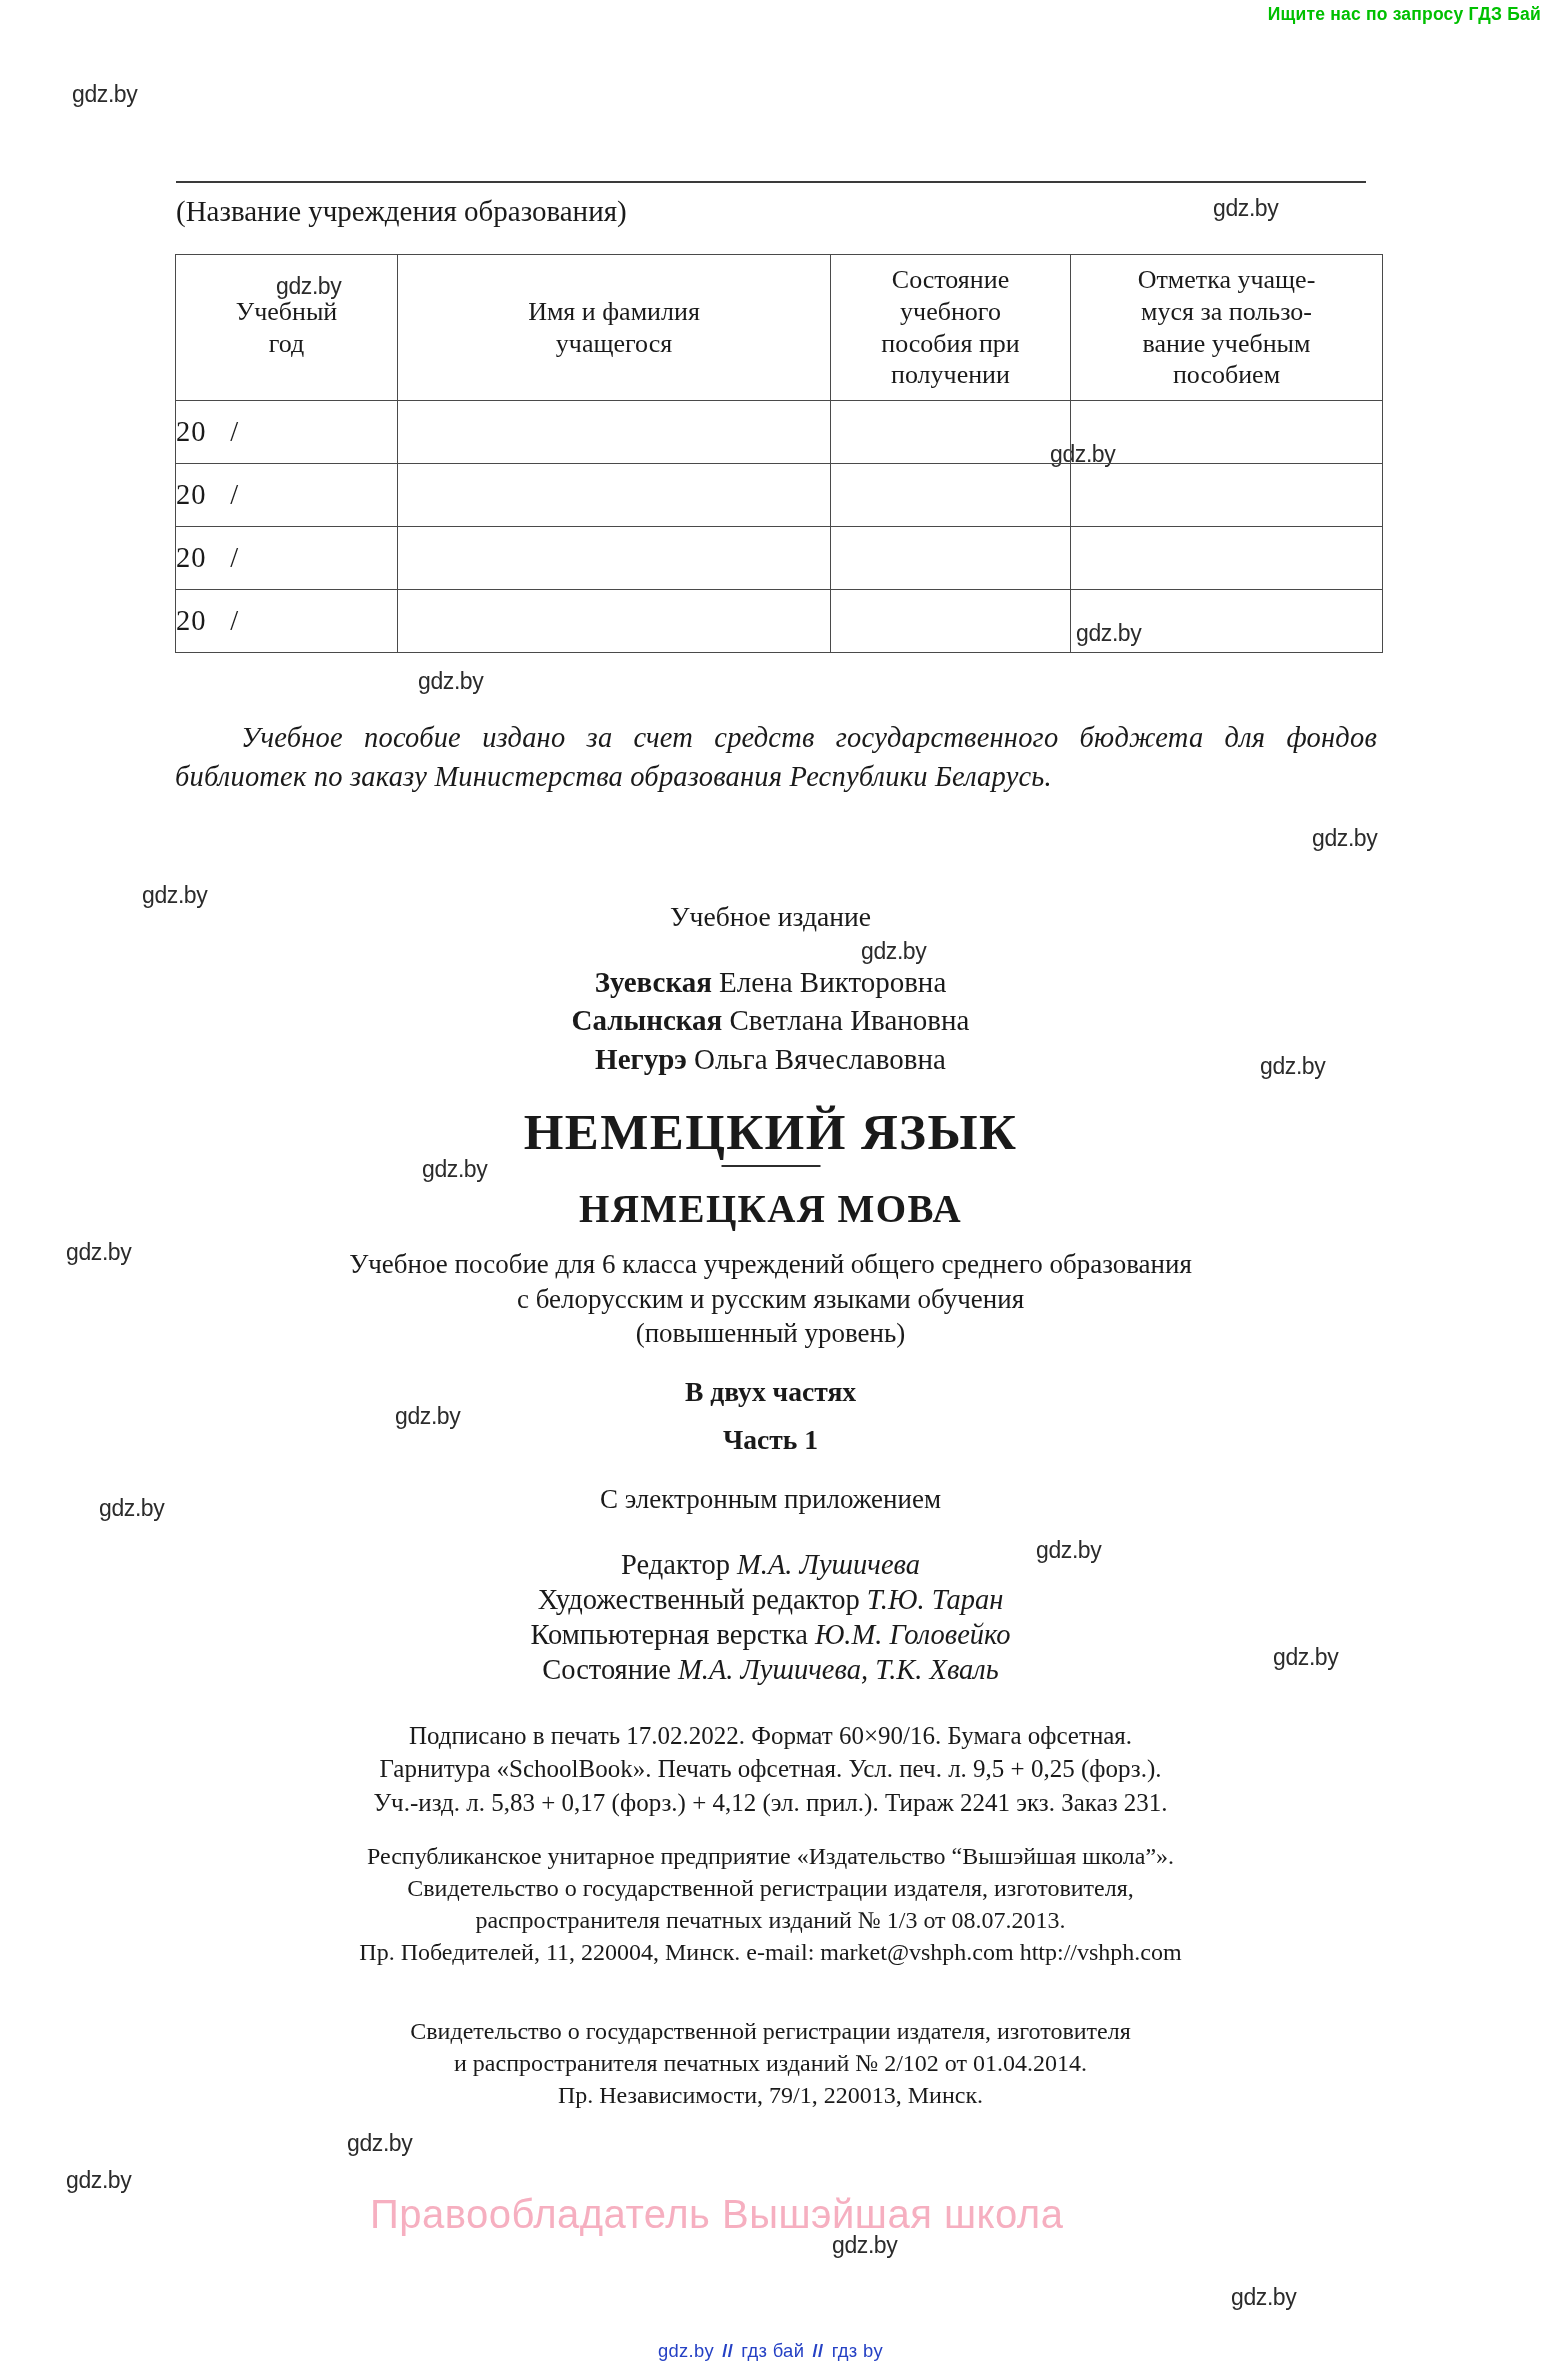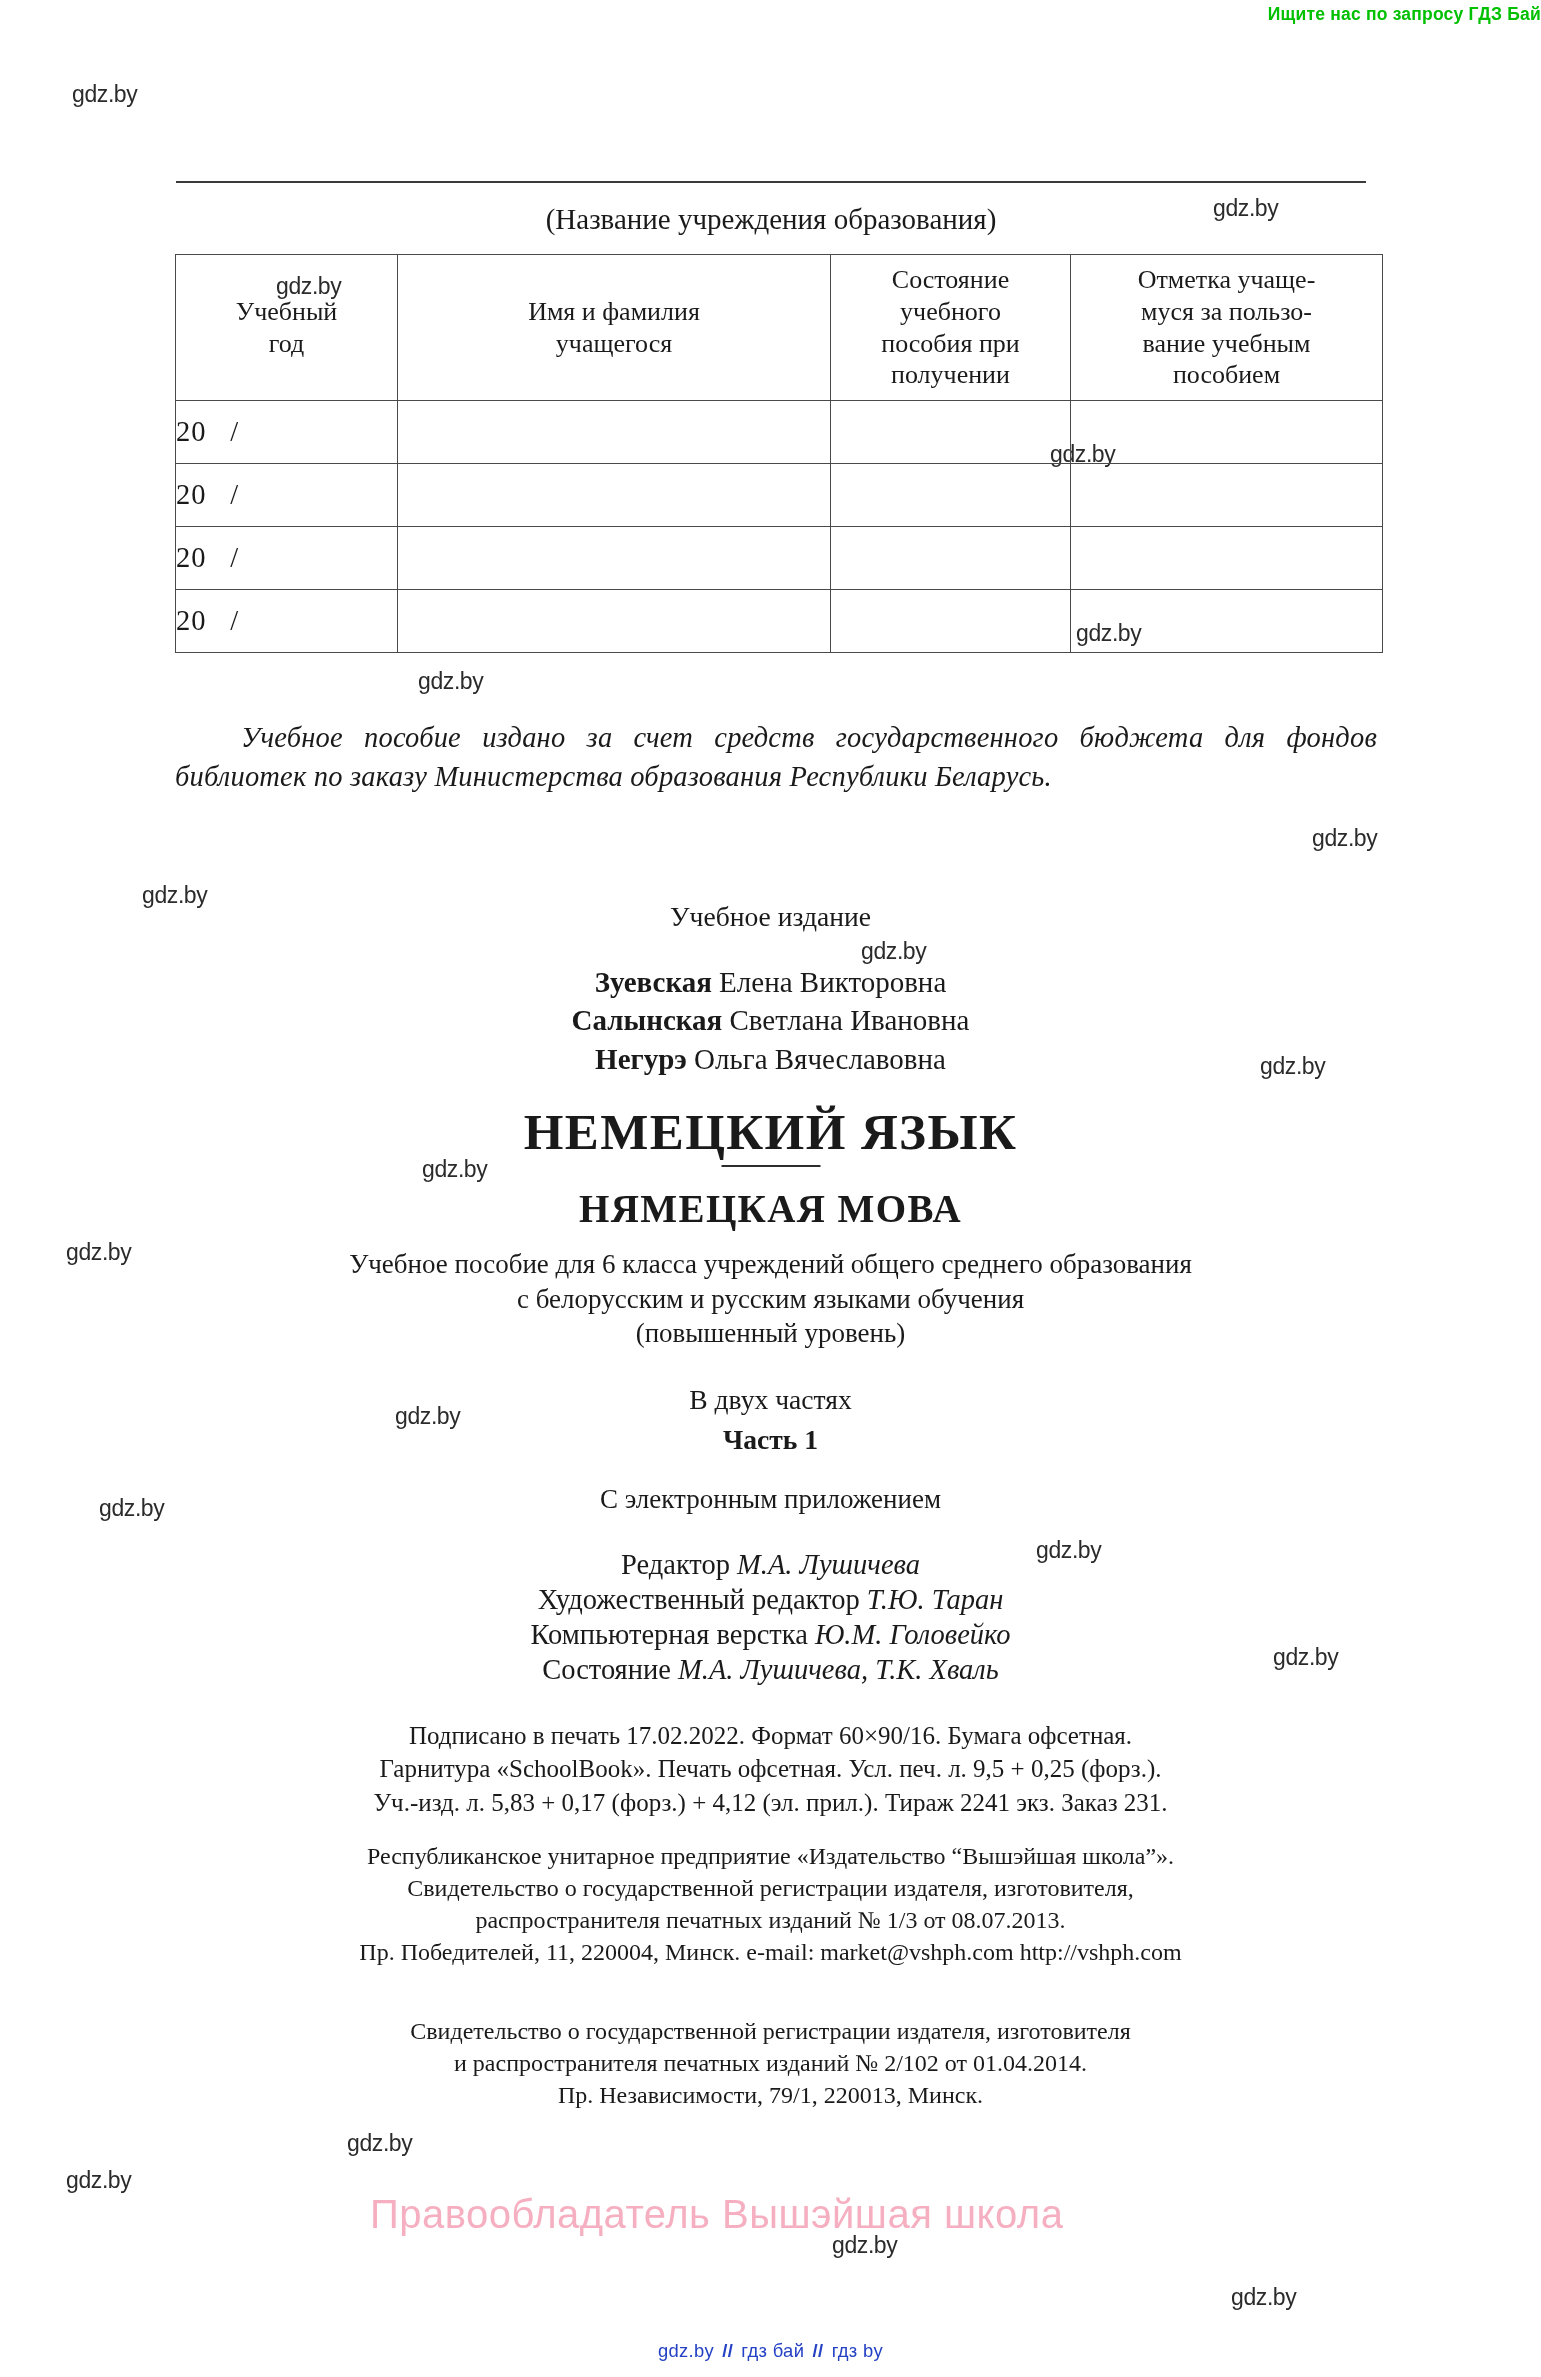--- a/index.html
+++ b/index.html
@@ -59,23 +59,21 @@
     width: 1190px;
     height: 1.8px;
     background: #3a3a3a;
   }
 
   .institution-caption {
     position: absolute;
     left: 176px;
     top: 195px;
     width: 1190px;
-    text-align: center;
     font-size: 29px;
-    margin-top: 8px;
   }
 
   
   .reg-table {
     position: absolute;
     left: 175px;
     top: 254px;
     width: 1202px;
     border-collapse: collapse;
     table-layout: fixed;
@@ -157,21 +155,21 @@
     font-weight: bold;
     letter-spacing: 1.4px;
   }
 
   .subtitle {
     top: 1247px;
     font-size: 27px;
     line-height: 1.28;
   }
 
-  .parts-line  { top: 1376px; font-size: 27.6px; font-weight: normal; margin-top: 8px; }
+  .parts-line  { top: 1376px; font-size: 27.6px; font-weight: bold; }
   .part-number { top: 1424px; font-size: 27.6px; font-weight: bold; }
   .eapp        { top: 1470px; font-size: 27px; margin-top: 14px; }
 
   .credits {
     top: 1547px;
     font-size: 28.5px;
     line-height: 1.23;
   }
   .credits i { font-style: italic; }
 

